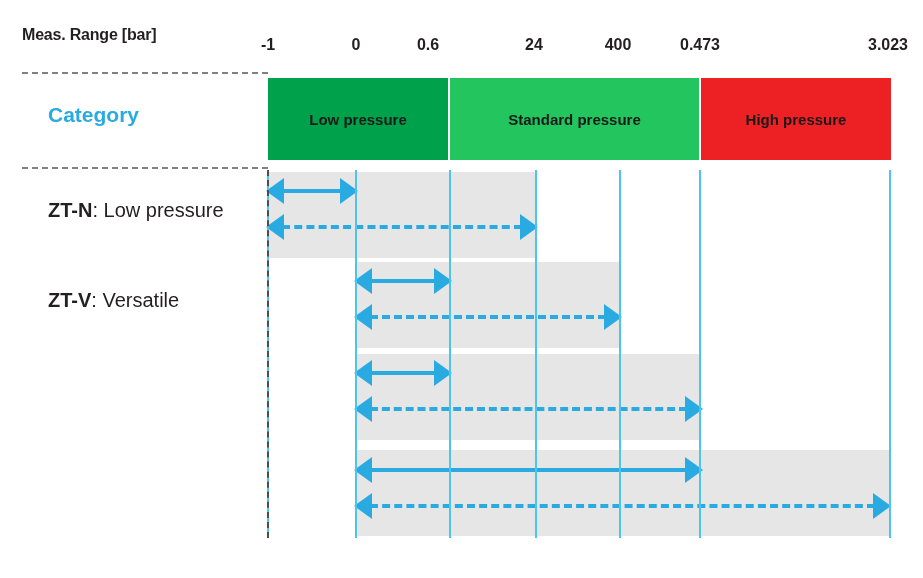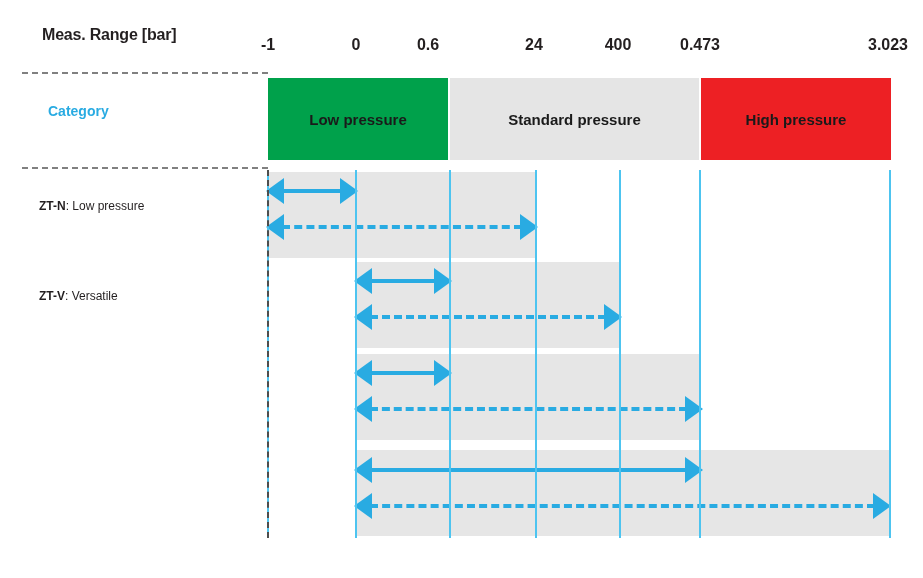--- a/index.html
+++ b/index.html
@@ -13,42 +13,41 @@
   #stage{position:absolute;left:0;top:0;width:923px;height:578px;}
 
   
   .axis-title{
     position:absolute;
     left:22px; top:26px; width:232px;
     text-align:left;
     font-size:16px; font-weight:bold; color:#231f20;
     letter-spacing:-0.2px;
     white-space:nowrap;
-    margin-left:20px;
   }
   .tick{
     position:absolute;
     top:36px;
     font-size:16px; font-weight:bold; color:#231f20;
     transform:translateX(-50%);
     white-space:nowrap;
   }
 
   
   .hrule{
     position:absolute;
     left:22px; width:246px; height:0;
     border-top:2px dashed #808080;
   }
 
   
   .cat-label{
     position:absolute;
     left:48px; top:103px;
-    font-size:14px; font-weight:bold; color:#29abe2;
+    font-size:21px; font-weight:bold; color:#29abe2;
     white-space:nowrap;
   }
   .cat-band{
     position:absolute;
     top:78px; height:82px;
     display:flex; align-items:center; justify-content:center;
     font-size:15px; font-weight:bold; color:#1a1a1a;
     white-space:nowrap;
   }
 
@@ -59,22 +58,22 @@
     background:#4dc4f0;
   }
   .zero-dash{
     position:absolute;
     left:267px; top:170px;
     width:0; height:368px;
     border-left:2px dashed #4d4d4d;
   }
   .row-label{
     position:absolute;
-    left:39px;
-    font-size:12px; color:#231f20;
+    left:48px;
+    font-size:20px; color:#231f20;
     white-space:nowrap;
   }
   .row-label b{font-weight:bold;}
   .band{
     position:absolute;
     background:#e6e6e6;
   }
 
   
   .arrow{position:absolute;height:26px;}
@@ -120,21 +119,21 @@
   <div class="tick" style="left:618px">400</div>
   <div class="tick" style="left:700px">0.473</div>
   <div class="tick" style="left:888px">3.023</div>
 
   <div class="hrule" style="top:72px"></div>
   <div class="hrule" style="top:167px"></div>
 
   <div class="cat-label">Category</div>
 
   <div class="cat-band" style="left:268px;width:180px;background:#00a14b;">Low pressure</div>
-  <div class="cat-band" style="left:450px;width:249px;background:#e5e5e5;">Standard pressure</div>
+  <div class="cat-band" style="left:450px;width:249px;background:#22c55e;">Standard pressure</div>
   <div class="cat-band" style="left:701px;width:190px;background:#ed2024;">High pressure</div>
 
   <div class="band" style="left:268px;top:172px;width:268px;height:86px;"></div>
 
   <div class="row-label" style="top:199px">
     <b>ZT-N</b><span>: </span><span>Low pressure</span>
   </div>
 
   <div class="arrow" style="left:266px;top:178px;width:92px;">
     <span class="head left"></span>

